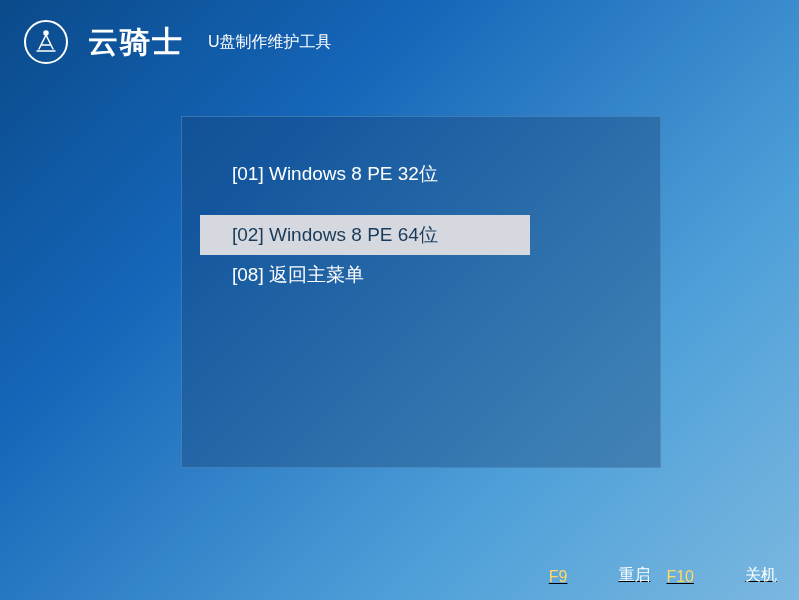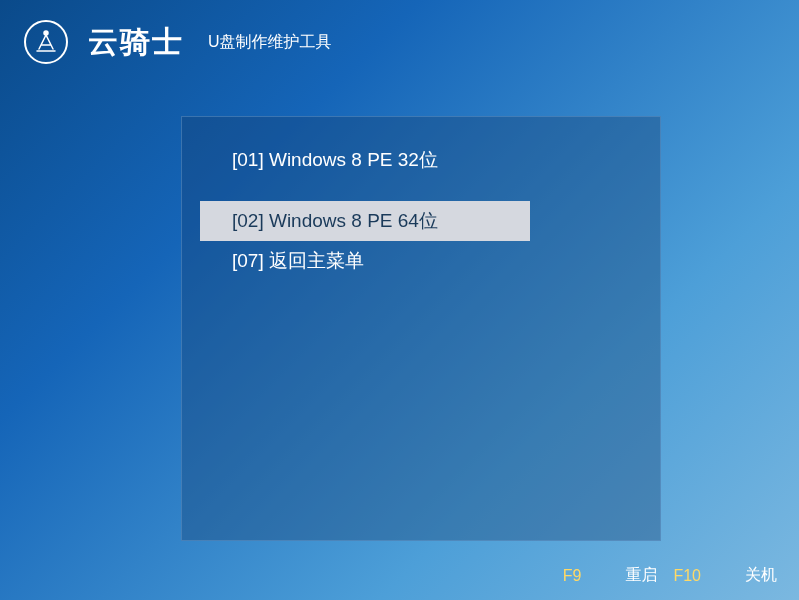--- a/index.html
+++ b/index.html
@@ -44,24 +44,24 @@
     .subtitle {
       font-size: 16px;
       color: #ffffff;
       margin-left: 4px;
     }
     .menu-panel {
       position: absolute;
       left: 181px;
       top: 116px;
       width: 480px;
-      height: 425px;
+      height: 352px;
       background: rgba(20, 60, 110, 0.35);
       border: 1px solid rgba(100, 150, 200, 0.5);
-      padding-top: 23px;
+      padding-top: 37px;
     }
     .menu-item {
       padding: 6px 16px 6px 50px;
       font-size: 19px;
       color: #ffffff;
       cursor: pointer;
       line-height: 1.5;
       font-weight: 500;
     }
     .menu-item.selected {
@@ -75,22 +75,23 @@
     .footer {
       position: absolute;
       bottom: 14px;
       right: 22px;
       display: flex;
       gap: 16px;
       font-size: 16px;
     }
     .footer-item {
       display: flex;
-      align-items: center;
-      gap: 6px;
+      align-items: flex-end;
+      gap: 13px;
+      text-decoration: underline;
     }
     .footer-key {
       color: #ffd966;
       font-weight: 500;
     }
     .footer-label {
       color: #ffffff;
       margin-left: 38px;
     }
   </style>
@@ -105,21 +106,21 @@
       <path d="M6 24 L24 24" stroke-linecap="round"></path>
     </svg>
   </div>
   <span class="brand-name">云骑士</span>
   <span class="subtitle">U盘制作维护工具</span>
 </div>
 
 <div class="menu-panel">
   <div class="menu-item">[01] Windows 8 PE 32位</div>
   <div class="menu-item selected">[02] Windows 8 PE 64位</div>
-  <div class="menu-item">[07] 返回主菜单</div>
+  <div class="menu-item">[08] 返回主菜单</div>
 </div>
 
 <div class="footer">
   <div class="footer-item">
     <span class="footer-key">F9</span>
     <span class="footer-label">重启</span>
   </div>
   <div class="footer-item">
     <span class="footer-key">F10</span>
     <span class="footer-label">关机</span>

